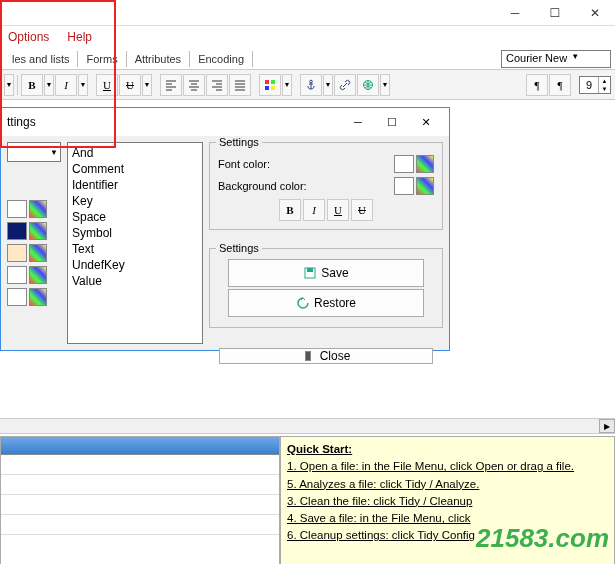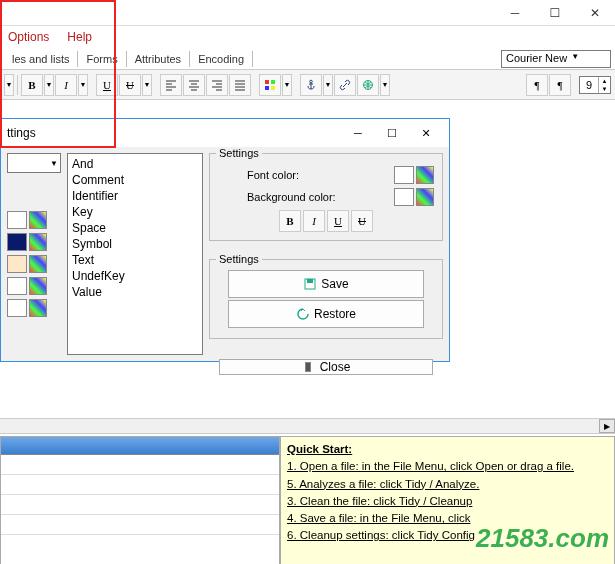--- a/index.html
+++ b/index.html
@@ -28,40 +28,40 @@
 .tbtn svg { width: 12px; height: 12px; }
 .spinner { display: flex; align-items: center; border: 1px solid #7a7a7a; height: 18px; background: #fff; }
 .spinner input { border: none; width: 18px; font-size: 11px; text-align: center; }
 .spin-btns { display: flex; flex-direction: column; }
 .spin-btns div { height: 8px; width: 12px; font-size: 6px; display: flex; align-items: center; justify-content: center; border-left: 1px solid #aaa; }
 
 
 .redbox { position: absolute; left: 0; top: 0; width: 116px; height: 148px; border: 2px solid #e22; pointer-events: none; z-index: 100; }
 
 
-.dialog { position: absolute; left: 0; top: 118px; width: 450px; height: 244px; background: #f0f0f0; border: 1px solid #3a8de0; }
+.dialog { position: absolute; left: 0; top: 107px; width: 450px; height: 244px; background: #f0f0f0; border: 1px solid #3a8de0; }
 .dlg-title { height: 28px; background: #fff; display: flex; align-items: center; padding: 0 6px; font-size: 12px; }
 .dlg-title .spacer { flex: 1; }
 .dlg-title .wbtn { width: 34px; height: 24px; display: flex; align-items: center; justify-content: center; font-size: 11px; }
 .dlg-body { display: flex; padding: 6px; gap: 6px; height: calc(100% - 28px); }
 
 .left-col { width: 54px; display: flex; flex-direction: column; gap: 4px; }
 .dd-small { border: 1px solid #7a7a7a; background: #fff; height: 20px; display: flex; align-items: center; justify-content: flex-end; padding: 0 2px; font-size: 8px; }
 .swatch-row { display: flex; gap: 2px; align-items: center; }
 .swatch { width: 20px; height: 18px; border: 1px solid #888; }
 .cpick { width: 18px; height: 18px; border: 1px solid #888; background: linear-gradient(45deg,#f44,#4f4,#44f,#ff4); }
 
 .list-col { width: 136px; border: 1px solid #7a7a7a; background: #fff; padding: 2px; font-size: 12px; overflow: hidden; }
 .list-col div { padding: 1px 2px; }
 
 .right-col { flex: 1; display: flex; flex-direction: column; gap: 18px; }
 .fieldset { border: 1px solid #bbb; padding: 8px 8px; position: relative; }
 .fieldset .legend { position: absolute; top: -7px; left: 6px; background: #f0f0f0; padding: 0 3px; font-size: 11px; }
 .fs-row { display: flex; align-items: center; margin: 4px 0; font-size: 11px; }
-.fs-row label { flex: 1; margin-left: 29px; }
+.fs-row label { flex: 1; }
 .fs-row .swatch { background: #fff; }
 .fmt-btns { display: flex; gap: 2px; justify-content: center; margin-top: 4px; }
 .fmt-btns .tbtn { width: 22px; height: 22px; }
 
 .action-btn { display: flex; align-items: center; justify-content: center; gap: 4px; border: 1px solid #aaa; background: #fdfdfd; height: 28px; margin: 2px 10px; font-size: 12px; }
 .action-btn svg, .action-btn .ico { width: 14px; height: 14px; }
 
 
 .scroll-h { position: absolute; left: 0; top: 418px; width: 100%; height: 16px; background: #f0f0f0; border-top: 1px solid #ccc; border-bottom: 1px solid #ccc; display: flex; align-items: center; justify-content: flex-end; }
 .scroll-h .arr { width: 16px; height: 14px; border: 1px solid #aaa; background: #e8e8e8; display: flex; align-items: center; justify-content: center; font-size: 8px; }

